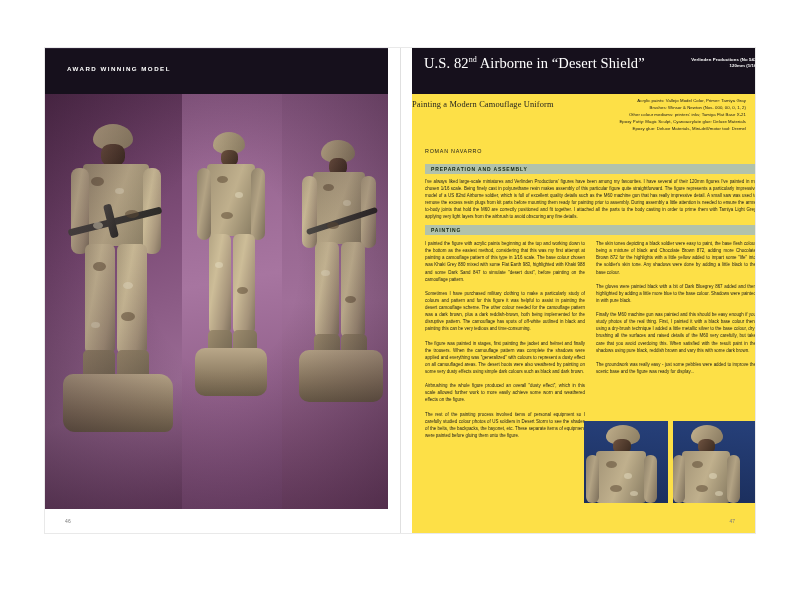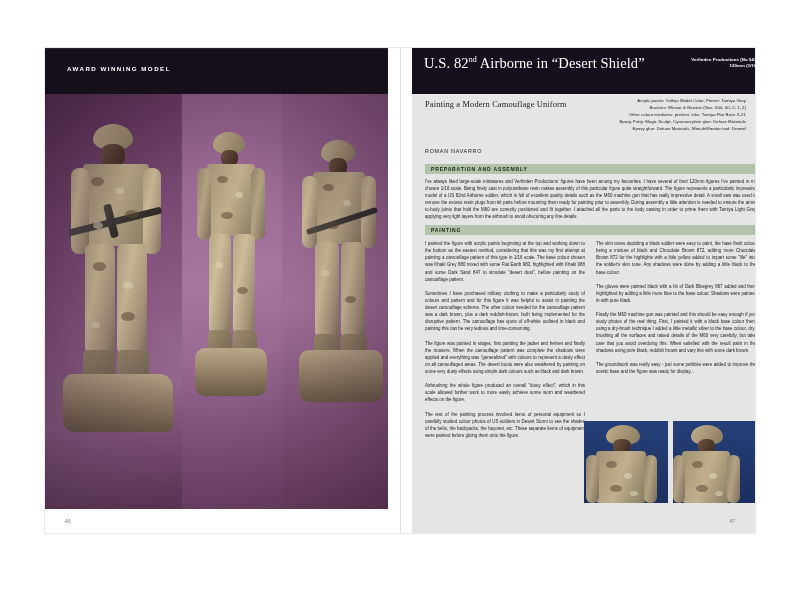--- a/index.html
+++ b/index.html
@@ -12,21 +12,21 @@
 
   
   .spread{
     position:absolute;left:45px;top:48px;width:710px;height:485px;
     background:#ffffff;
     box-shadow:0 0 0 1px #e9e9e9;
     display:flex;
   }
   .page{position:relative;height:100%;overflow:hidden;}
   .page-left{width:355px;background:#ffffff;}
-  .page-right{width:355px;background:#e5e5e5;margin-left:24px;}
+  .page-right{width:355px;background:#fde047;margin-left:24px;}
   .gutter{position:absolute;left:355px;top:0;width:1px;height:100%;background:#e0e0e0;z-index:6;}
 
   
   .photo-area{
     position:absolute;left:0;top:46px;width:355px;height:415px;
     background:#7d4f7d;
     overflow:hidden;
   }
   .pl-band{position:absolute;top:0;height:100%;}
   .pl-a{left:0;width:137px;background:linear-gradient(160deg,#5c3356 0%,#7e4d78 38%,#9a6b94 72%,#6d4166 100%);}
@@ -80,21 +80,21 @@
     color:#ffffff;font-size:14.5px;letter-spacing:.1px;
     font-family:"Liberation Serif", serif;font-weight:400;white-space:nowrap;
   }
   .title-main sup{font-size:8px;vertical-align:super;}
   .credit-top{
     position:absolute;right:9px;top:9px;text-align:right;
     color:#ffffff;font-size:4.3px;line-height:1.5;font-weight:700;letter-spacing:.1px;
   }
 
   .subtitle{
-    position:absolute;left:13px;top:52px;
+    position:absolute;left:0;top:52px;
     color:#1d1d1d;font-size:8.4px;letter-spacing:.15px;
     font-family:"Liberation Serif", serif;
   }
   .materials{
     position:absolute;right:9px;top:50px;width:196px;text-align:right;
     color:#181818;font-size:4.3px;line-height:1.62;letter-spacing:.05px;
   }
 
   .byline{
     position:absolute;left:13px;top:100px;

